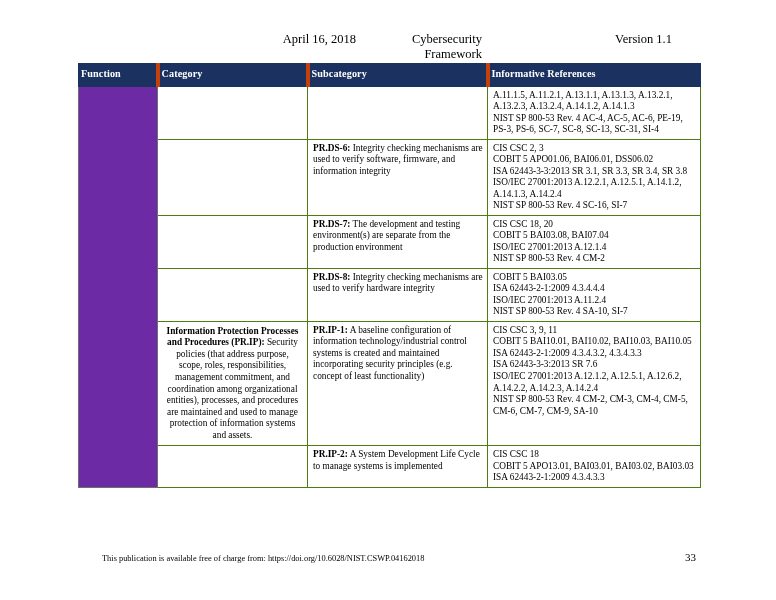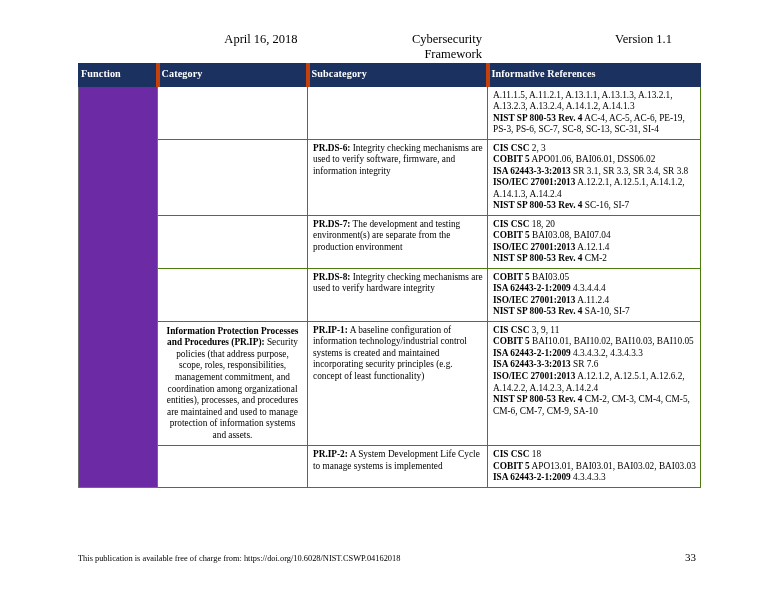--- a/index.html
+++ b/index.html
@@ -20,21 +20,21 @@
   .page-header {
     position: absolute;
     left: 78px;
     top: 32px;
     width: 622px;
     height: 18px;
     display: flex;
     align-items: baseline;
     font-size: 12.5px;
   }
-  .ph-date   { width: 190px; text-align: center;  padding-left: 88px; }
+  .ph-date   { width: 190px; text-align: right;  padding-left: 88px; }
   .ph-title  { flex: 1;      text-align: right; }
   .ph-ver    { width: 190px; text-align: right;  padding-right: 28px; }
 
   
   .cf-table {
     position: absolute;
     left: 78px;
     top: 63px;
     width: 622px;
     border-collapse: collapse;
@@ -74,34 +74,34 @@
   td.cat-cell {
     text-align: center;
     padding: 4px 7px 4px 7px;
   }
   td.cat-cell .cat-text { display: block; }
   td.cat-cell b { font-weight: bold; }
 
   td.sub-cell b { font-weight: bold; }
 
   td.ref-cell .ref-line { display: block; }
-  td.ref-cell .ref-line b { font-weight: bold; }
+  td.ref-cell .ref-line b { font-weight: normal; }
 
   
   .page-footer {
     position: absolute;
     left: 78px;
     top: 551px;
     width: 622px;
     display: flex;
     justify-content: space-between;
     align-items: baseline;
     font-size: 8.4px;
   }
-  .pf-note { text-align: left; }
+  .pf-note { text-align: left; margin-left: 24px; }
   .pf-num  { font-size: 11px; padding-right: 4px; }
 </style>
 </head>
 <body>
 
 <div class="page-header">
   <span class="ph-date">April 16, 2018</span>
   <span class="ph-title">Cybersecurity Framework</span>
   <span class="ph-ver">Version 1.1</span>
 </div>

